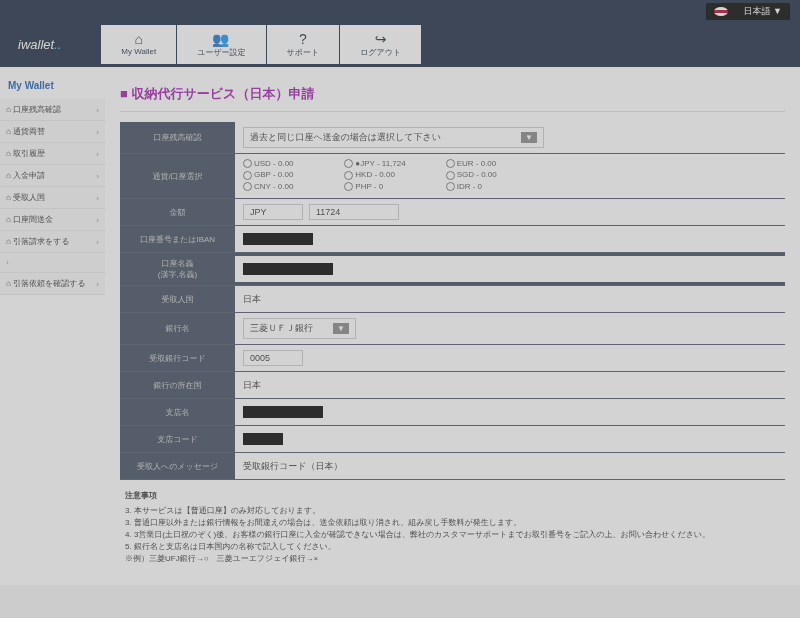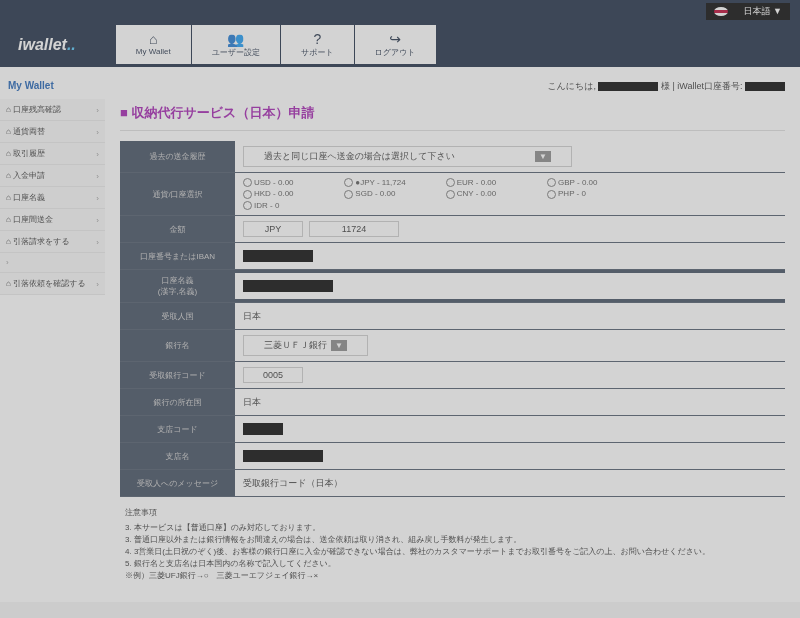--- a/index.html
+++ b/index.html
@@ -2,45 +2,45 @@
 <html><head>
 <meta charset="utf-8">
 <style>
 *{margin:0;padding:0;box-sizing:border-box}
 body{font-family:Arial,sans-serif;font-size:10px;background:#f5f5f5;position:relative}
 .overlay{position:fixed;top:0;left:0;right:0;bottom:0;background:rgba(128,128,128,0.35);pointer-events:none;z-index:1000}
 .top-lang{background:#1a2941;height:22px;display:flex;justify-content:flex-end;align-items:center;padding-right:10px}
 .lang-btn{background:#000;color:#fff;padding:2px 8px;font-size:9px;display:flex;align-items:center;gap:16px}
 .lang-flag{width:14px;height:9px;background:linear-gradient(to bottom,#fff 33%,#bc002d 33%,#bc002d 66%,#fff 66%);display:inline-block;border-radius:50%}
 .header{background:#1a2941;height:45px;display:flex;align-items:center;padding-left:18px}
-.logo{color:#fff;font-size:16px;font-style:italic;font-weight:bold}
+.logo{color:#fff;font-size:13px;font-style:italic;font-weight:normal}
 .logo-dots{color:#4fc3f7}
 .nav-tabs{display:flex;margin-left:40px;gap:1px}
 .nav-tab{background:#fff;padding:6px 20px;text-align:center;font-size:8px;color:#1a2941}
 .nav-tab .ico{font-size:14px;color:#1a2941;display:block}
 .main{display:flex;min-height:500px}
 .sidebar{width:105px;background:#fff;padding:5px 0}
 .sidebar-title{color:#1a5fb4;font-weight:bold;padding:8px;font-size:10px}
 .sidebar-item{display:flex;justify-content:space-between;align-items:flex-end;padding:5px 6px;background:#f8f8f8;border-bottom:1px solid #e8e8e8;font-size:8px;color:#333}
 .sidebar-item .arr{color:#999}
 .content{flex:1;padding:10px 15px;background:#fff}
 .user-bar{text-align:right;font-size:9px;padding:3px 0;color:#333}
 .blackout{display:inline-block;background:#000;height:9px;vertical-align:middle}
 .page-title{color:#a21caf;font-size:13px;font-weight:bold;padding:8px 0;border-bottom:1px solid #ddd}
 .form-panel{background:#3d4a5c;margin-top:10px;padding:0}
 .form-row{display:flex;border-bottom:1px solid #4a5668;min-height:26px;align-items:center}
 .form-label{width:115px;color:#ccc;font-size:8px;text-align:center;padding:5px}
 .form-field{flex:1;background:#fff;padding:5px 8px;font-size:9px;color:#333;min-height:26px;display:flex;align-items:center;gap:6px;flex-wrap:wrap}
-.select-box{border:1px solid #ccc;padding:3px 20px;font-size:9px;background:#fff;display:inline-flex;align-items:center;gap:80px}
+.select-box{border:1px solid #ccc;padding:3px 6px;font-size:9px;background:#fff;display:inline-flex;align-items:center;gap:80px}
 .select-arrow{background:#888;color:#fff;padding:1px 4px;font-size:8px}
-.currency-grid{display:grid;grid-template-columns:1fr 1fr 1fr 1fr;gap:2px 40px;font-size:8px;color:#555}
-.input-box{border:1px solid #ccc;padding:2px 6px;background:#fff;font-size:9px;min-width:60px;text-align:center}
+.currency-grid{display:grid;grid-template-columns:1fr 1fr 1fr;gap:2px 40px;font-size:8px;color:#555}
+.input-box{border:1px solid #ccc;padding:2px 6px;background:#fff;font-size:9px;min-width:60px;}
 .radio{width:9px;height:9px;border:1px solid #777;border-radius:50%;display:inline-block;vertical-align:middle;margin-right:2px}
 .notes{padding:10px 5px;font-size:8px;color:#333;line-height:1.5}
-.notes-title{font-weight:normal;margin-bottom:3px}
+.notes-title{font-weight:bold;margin-bottom:3px}
 </style>
 </head>
 <body>
 
 <div class="top-lang">
   <div class="lang-btn">
     <span class="lang-flag"></span>
     <span>日本語 ▼</span>
   </div>
 </div>
@@ -69,52 +69,46 @@
         </div>
         <div class="sidebar-item">
           <span>⌂ 取引履歴</span>
           <span class="arr">›</span>
         </div>
         <div class="sidebar-item">
           <span>⌂ 入金申請</span>
           <span class="arr">›</span>
         </div>
         <div class="sidebar-item">
-          <span>⌂ 口座名義</span>
+          <span>⌂ 受取人国</span>
           <span class="arr">›</span>
         </div>
         <div class="sidebar-item">
           <span>⌂ 口座間送金</span>
           <span class="arr">›</span>
         </div>
         <div class="sidebar-item">
           <span>⌂ 引落請求をする</span>
           <span class="arr">›</span>
         </div>
         <div class="sidebar-item">
           <span class="arr">›</span>
         </div>
         <div class="sidebar-item">
           <span>⌂ 引落依頼を確認する</span>
           <span class="arr">›</span>
         </div>
       </div>
   </div>
   <div class="content">
-    <div class="user-bar">
-      <span>こんにちは,</span>
-      <span class="blackout" style="width:60px"></span>
-      <span>様  |  iWallet口座番号:</span>
-      <span class="blackout" style="width:40px"></span>
-    </div>
     <div class="page-title">■ 収納代行サービス（日本）申請</div>
 
     <div class="form-panel">
       <div class="form-row">
-        <div class="form-label">過去の送金履歴</div>
+        <div class="form-label">口座残高確認</div>
         <div class="form-field">
           <div class="select-box">
             <span>過去と同じ口座へ送金の場合は選択して下さい</span>
               <span class="select-arrow">▼</span>
           </div>
         </div>
       </div>
       <div class="form-row">
         <div class="form-label">通貨/口座選択</div>
         <div class="form-field">
@@ -152,46 +146,46 @@
             <span class="blackout" style="width:90px;height:12px"></span>
           </div>
       </div>
       <div class="form-row">
         <div class="form-label">受取人国</div>
         <div class="form-field">日本</div>
       </div>
       <div class="form-row">
         <div class="form-label">銀行名</div>
         <div class="form-field">
-          <div class="select-box" style="gap:4px">
+          <div class="select-box" style="gap:20px">
             <span>三菱ＵＦＪ銀行</span>
               <span class="select-arrow">▼</span>
           </div>
         </div>
       </div>
       <div class="form-row">
         <div class="form-label">受取銀行コード</div>
         <div class="form-field">
             <span class="input-box">0005</span>
           </div>
       </div>
       <div class="form-row">
         <div class="form-label">銀行の所在国</div>
         <div class="form-field">日本</div>
       </div>
       <div class="form-row">
+        <div class="form-label">支店名</div>
+        <div class="form-field">
+            <span class="blackout" style="width:80px;height:12px"></span>
+          </div>
+      </div>
+      <div class="form-row">
         <div class="form-label">支店コード</div>
         <div class="form-field">
             <span class="blackout" style="width:40px;height:12px"></span>
-          </div>
-      </div>
-      <div class="form-row">
-        <div class="form-label">支店名</div>
-        <div class="form-field">
-            <span class="blackout" style="width:80px;height:12px"></span>
           </div>
       </div>
       <div class="form-row">
         <div class="form-label">受取人へのメッセージ</div>
         <div class="form-field">受取銀行コード（日本）</div>
       </div>
     </div>
 
     <div class="notes">
       <div class="notes-title">注意事項</div>

